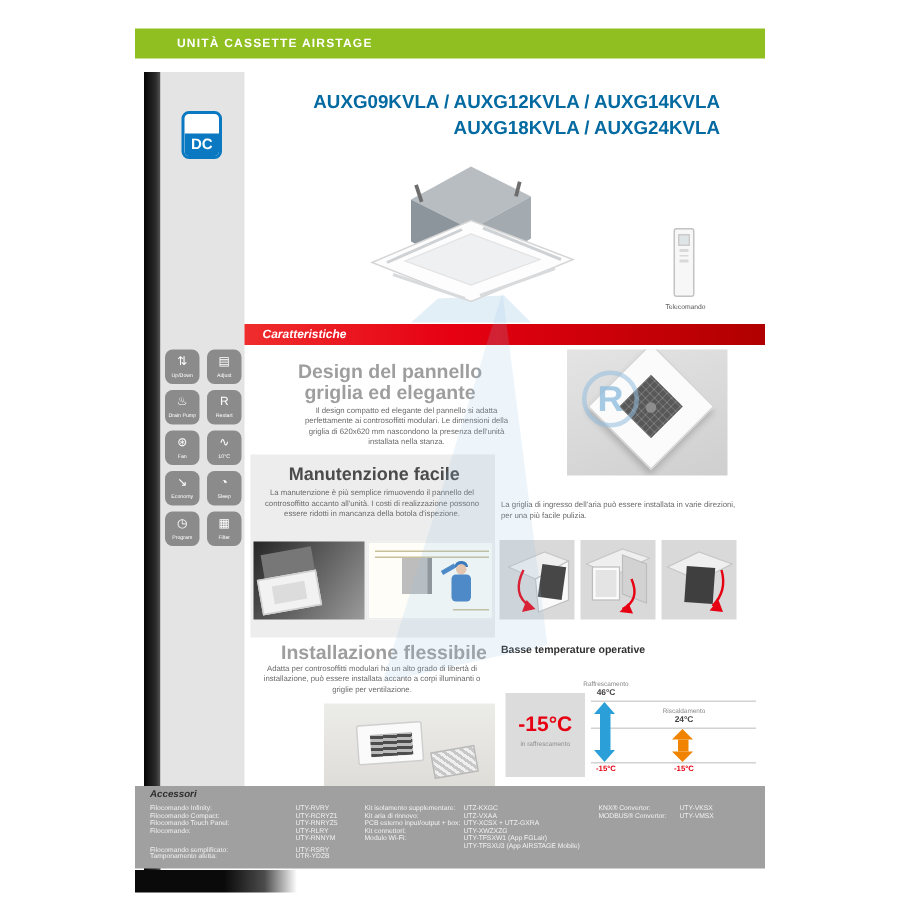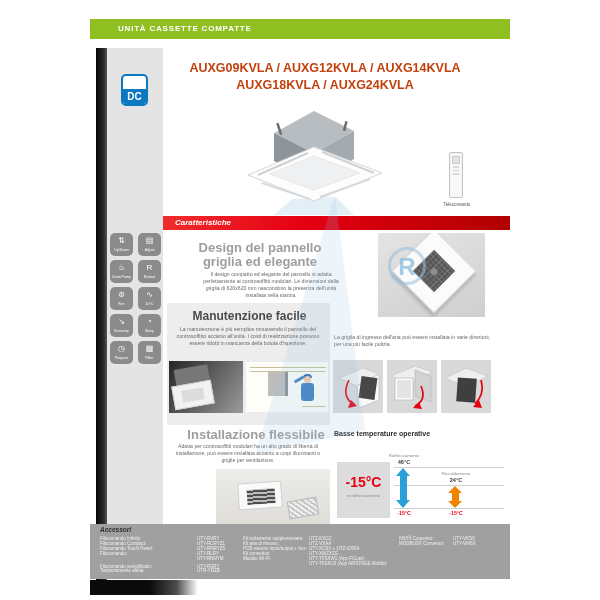--- a/index.html
+++ b/index.html
@@ -16,21 +16,21 @@
   .side-col { left:107px; top:48px; width:56px; height:492px; background:#e4e4e4; }
   .alldc { left:121px; top:74px; width:27px; height:32px; border:2px solid #0b79c1; border-radius:5px; overflow:hidden; background:#fff; text-align:center; }
   .alldc .all { display:block; color:#0b79c1; font-weight:bold; font-style:italic; font-size:9px; line-height:13px;padding-left:48px; }
   .alldc .dc  { display:block; background:#0b79c1; color:#fff; font-weight:bold; font-size:10px; line-height:15px; }
   .icons { left:110px; top:233px; width:52px; display:grid; grid-template-columns:23px 23px; gap:4px 5px; }
   .fi { width:23px; height:23px; background:#8b8b8b; border-radius:5px; color:#fff; text-align:center; position:relative; }
   .fi .g { display:block; font-size:8px; line-height:15px; }
   .fi .l { display:block; font-size:3.5px; line-height:4px; white-space:nowrap; overflow:hidden; }
 
   
-  .model-title { left:170px; top:60px; width:310px; text-align:center; font-size:12.5px; font-weight:bold; color:#c2410c; line-height:17px; }
+  .model-title { left:170px; top:60px; width:310px; text-align:right; font-size:12.5px; font-weight:bold; color:#0369a1; line-height:17px; }
 
   
   .remote { left:449px; top:152px; width:14px; height:46px; background:#f7f7f7; border:1px solid #c3c3c3; border-radius:2px; }
   .remote .scr { margin:3px 2px 0 2px; height:8px; background:#dfe4e6; border:.5px solid #cccccc; }
   .remote .ln { margin:2px 3px 0 3px; height:1.5px; background:#d9d9d9; }
   .remote-label { left:432px; top:202px; width:50px; text-align:center; font-size:4.5px; color:#555; }
 
   
   .red-bar { left:163px; top:216px; width:347px; height:14px; background:linear-gradient(90deg,#ef2d2d,#e60012 40%,#b00000); color:#fff;
              font-size:8px; font-weight:bold; font-style:italic; line-height:14px; padding-left:12px; }
@@ -111,21 +111,21 @@
   .c3 { left:309px; } .c3 .acc-l { width:54px; }
   .acc-l { display:inline-block; }
 
   .bottom-smudge { left:90px; top:580px; width:108px; height:15px;
                    background:linear-gradient(90deg,#0a0a0a 55%,#4c4c4c 80%,rgba(80,80,80,0)); }
 </style>
 </head>
 <body>
 
 <div class="abs green-bar">
-  <span>UNITÀ CASSETTE COMPATTE</span>
+  <span>UNITÀ CASSETTE AIRSTAGE</span>
 </div>
 
 <div class="abs spine"></div>
 <div class="abs side-col"></div>
 
 <div class="abs alldc">
   <span class="all">ALL</span>
   <span class="dc">DC</span>
 </div>
 

